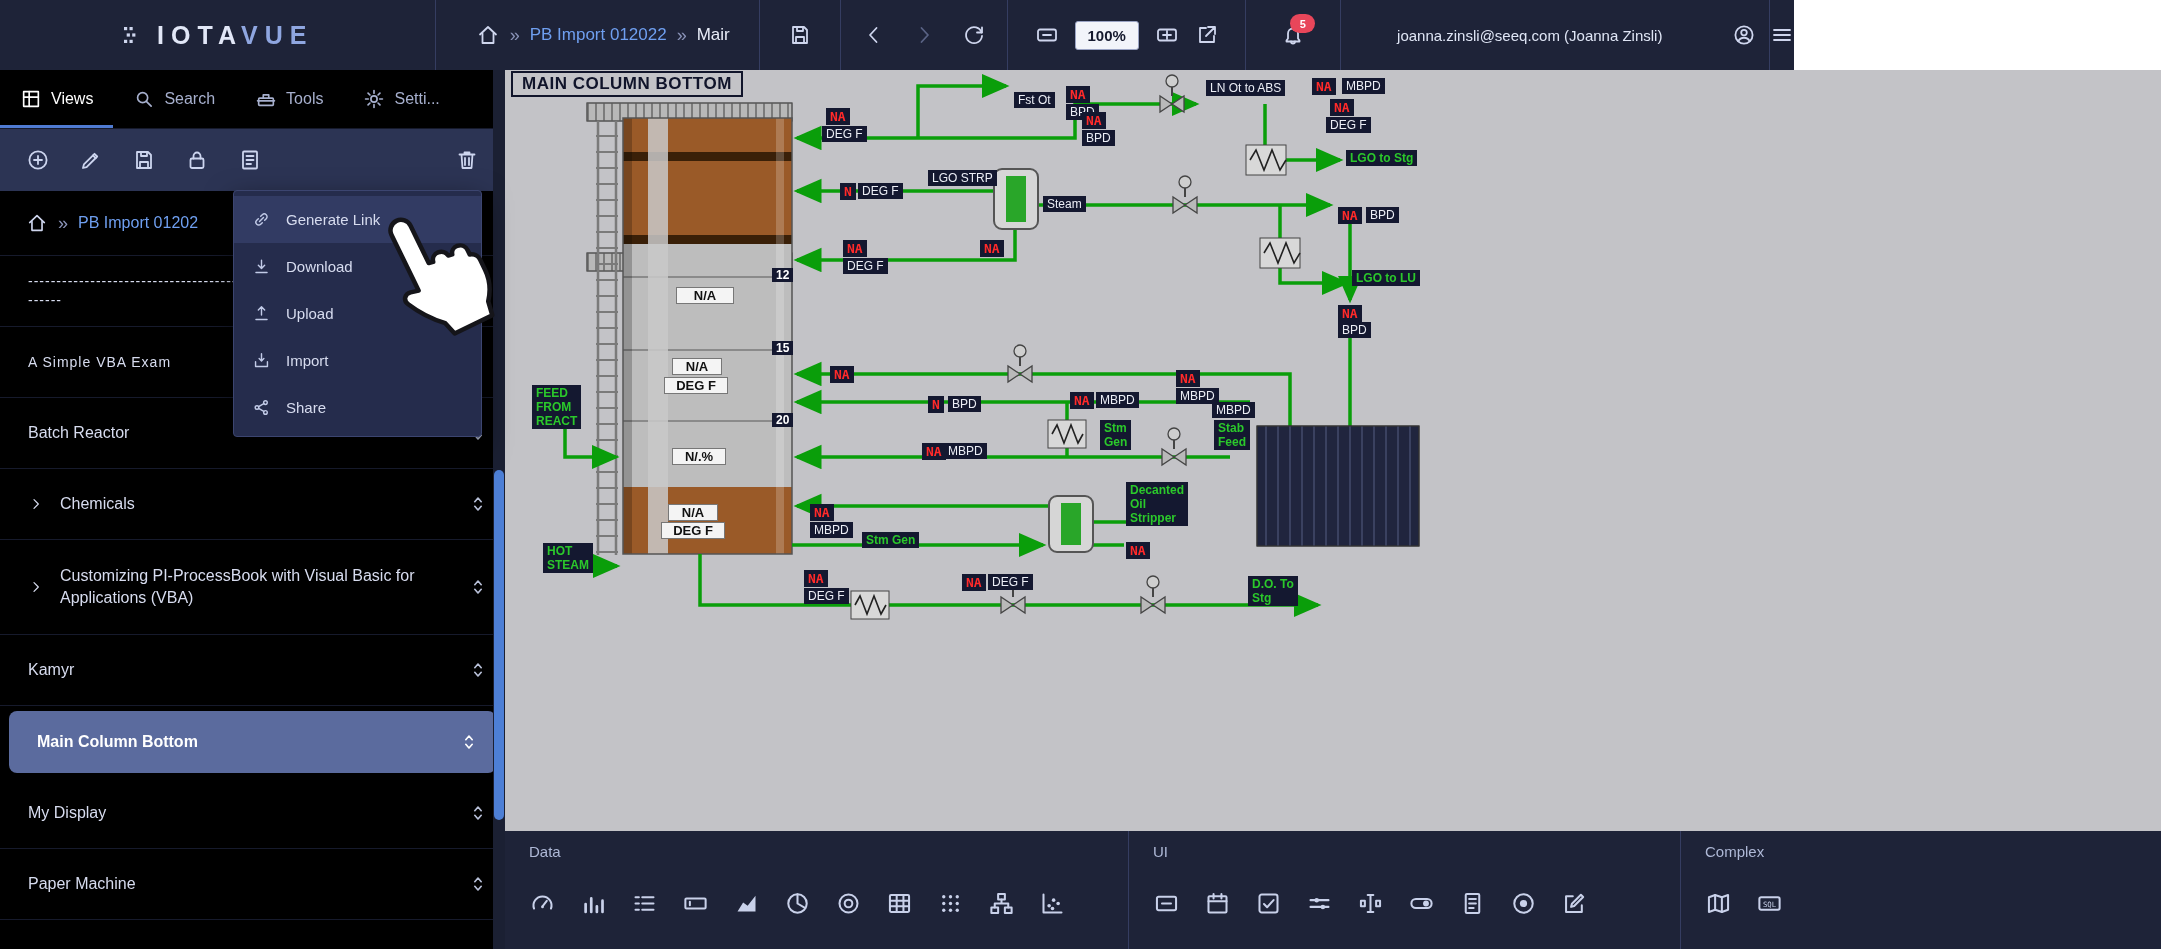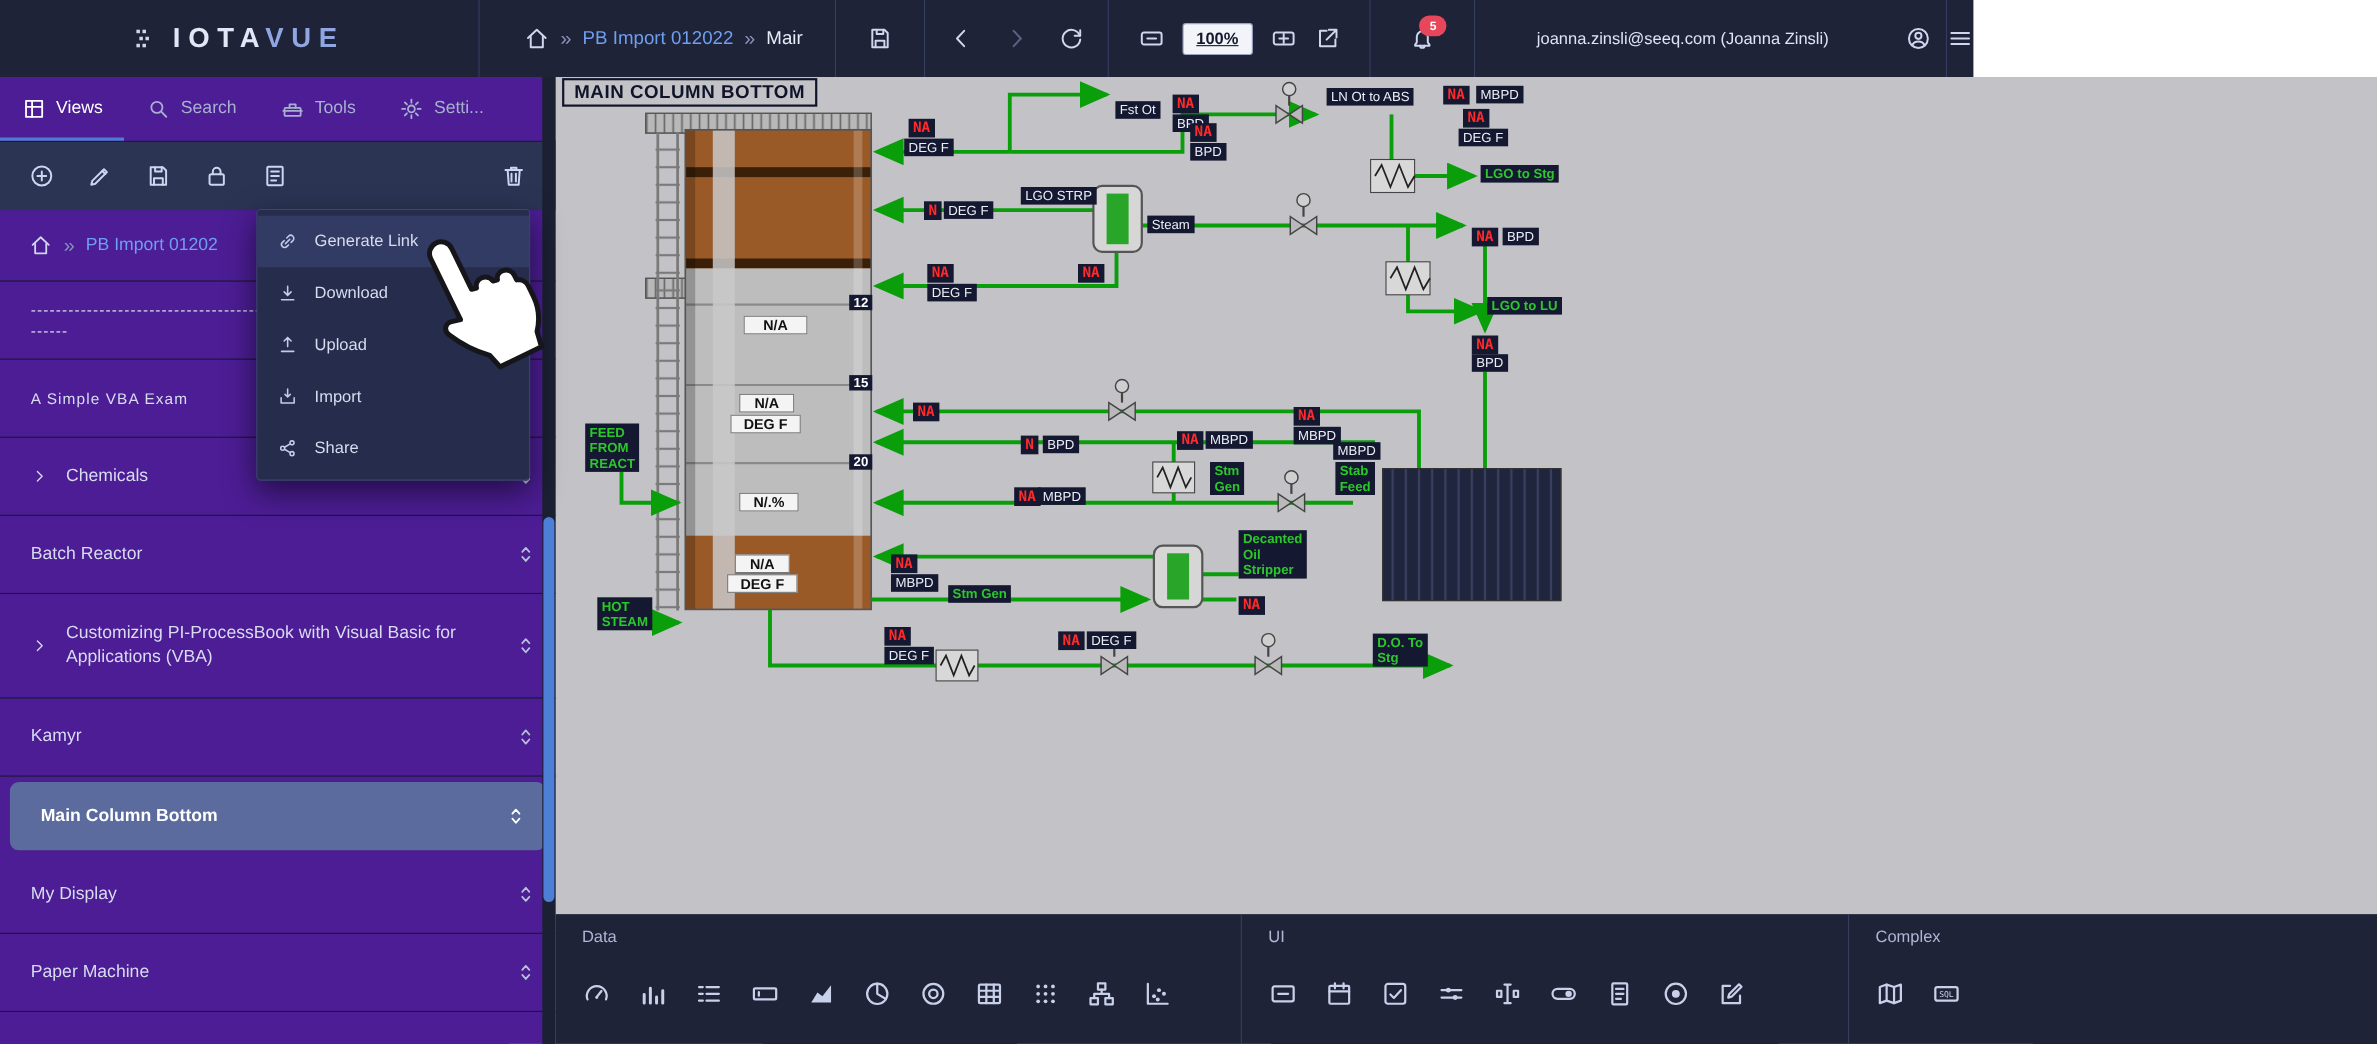--- a/index.html
+++ b/index.html
@@ -21,27 +21,27 @@
   .tb-nav{width:193px;gap:26px;}
   .tb-zoom{width:276px;gap:16px;}
   .tb-bell{width:109px;}
   .tb-user{width:438px;font-size:15px;color:#dfe5f5;}
   .tb-account{width:59px;}
   .tb-menu{flex:1;}
   .ticon{display:inline-flex;width:24px;height:24px;color:#cfd6ee;}
   .ticon svg{width:100%;height:100%;}
   .ticon.dim{color:#5a6385;}
   .zoom-box{background:#f2f4fa;color:#15192e;font-weight:bold;font-size:15px;
-            padding:5px 12px;border-radius:3px;border:1px solid #9aa3c4;text-decoration:underline;}
+            padding:5px 12px;border-radius:3px;border:1px solid #9aa3c4;}
   .bell-wrap{position:relative;display:inline-flex;}
   .badge{position:absolute;top:-9px;right:-10px;min-width:19px;height:19px;border-radius:10px;
          background:#e8465a;color:#fff;font-size:11px;font-weight:bold;display:flex;
          align-items:center;justify-content:center;padding:0 3px;}
   
-  #sidebar{position:absolute;left:0;top:70px;width:505px;height:879px;background:#4c1d95;z-index:10;}
+  #sidebar{position:absolute;left:0;top:70px;width:505px;height:879px;background:#000000;z-index:10;}
   #sb-tabs{height:58px;display:flex;border-bottom:1px solid #161a2c;}
   .sb-tab{display:flex;align-items:center;gap:9px;padding:0 20px;font-size:16px;color:#a7b0ce;cursor:default;}
   .sb-tab.active{color:#ffffff;box-shadow:inset 0 -3px 0 #4f7bd2;}
   .sicon{display:inline-flex;width:22px;height:22px;}
   .sicon svg{width:100%;height:100%;}
   #sb-toolbar{height:62px;background:#2c3454;display:flex;align-items:center;padding:0 26px;gap:29px;}
   .sb-tool{display:inline-flex;width:24px;height:24px;color:#cdd5ef;}
   .sb-tool svg{width:100%;height:100%;}
   .sb-tool.right{margin-left:auto;}
   #sb-crumb{height:64px;display:flex;align-items:center;gap:10px;padding:0 26px;
@@ -497,32 +497,32 @@
   </div>
   <div id="sb-list">
       <div class="sb-item plain">
         <span class="lbl">-------------------------------------------------
 ------</span>
       </div>
       <div class="sb-item plain">
         <span class="lbl">A Simple VBA Exam</span>
       </div>
       <div class="sb-item">
-        <span class="expander">
-          <svg viewBox="0 0 24 24" fill="none" stroke="currentColor" stroke-width="1.8" stroke-linecap="round" stroke-linejoin="round">
-            <path d="m9 5.5 6.5 6.5L9 18.5"></path>
-          </svg>
-        </span>
-        <span class="lbl">Chemicals</span>
+        <span class="lbl">Batch Reactor</span>
         <span class="sorter"><svg viewBox="0 0 24 24" fill="none" stroke="currentColor" stroke-width="1.8" stroke-linecap="round" stroke-linejoin="round">
             <path d="m8.5 9.5 3.5-4 3.5 4M8.5 14.5l3.5 4 3.5-4"></path>
           </svg></span>
       </div>
       <div class="sb-item">
-        <span class="lbl">Batch Reactor</span>
+        <span class="expander">
+          <svg viewBox="0 0 24 24" fill="none" stroke="currentColor" stroke-width="1.8" stroke-linecap="round" stroke-linejoin="round">
+            <path d="m9 5.5 6.5 6.5L9 18.5"></path>
+          </svg>
+        </span>
+        <span class="lbl">Chemicals</span>
         <span class="sorter"><svg viewBox="0 0 24 24" fill="none" stroke="currentColor" stroke-width="1.8" stroke-linecap="round" stroke-linejoin="round">
             <path d="m8.5 9.5 3.5-4 3.5 4M8.5 14.5l3.5 4 3.5-4"></path>
           </svg></span>
       </div>
       <div class="sb-item tall">
         <span class="expander">
           <svg viewBox="0 0 24 24" fill="none" stroke="currentColor" stroke-width="1.8" stroke-linecap="round" stroke-linejoin="round">
             <path d="m9 5.5 6.5 6.5L9 18.5"></path>
           </svg>
         </span>

